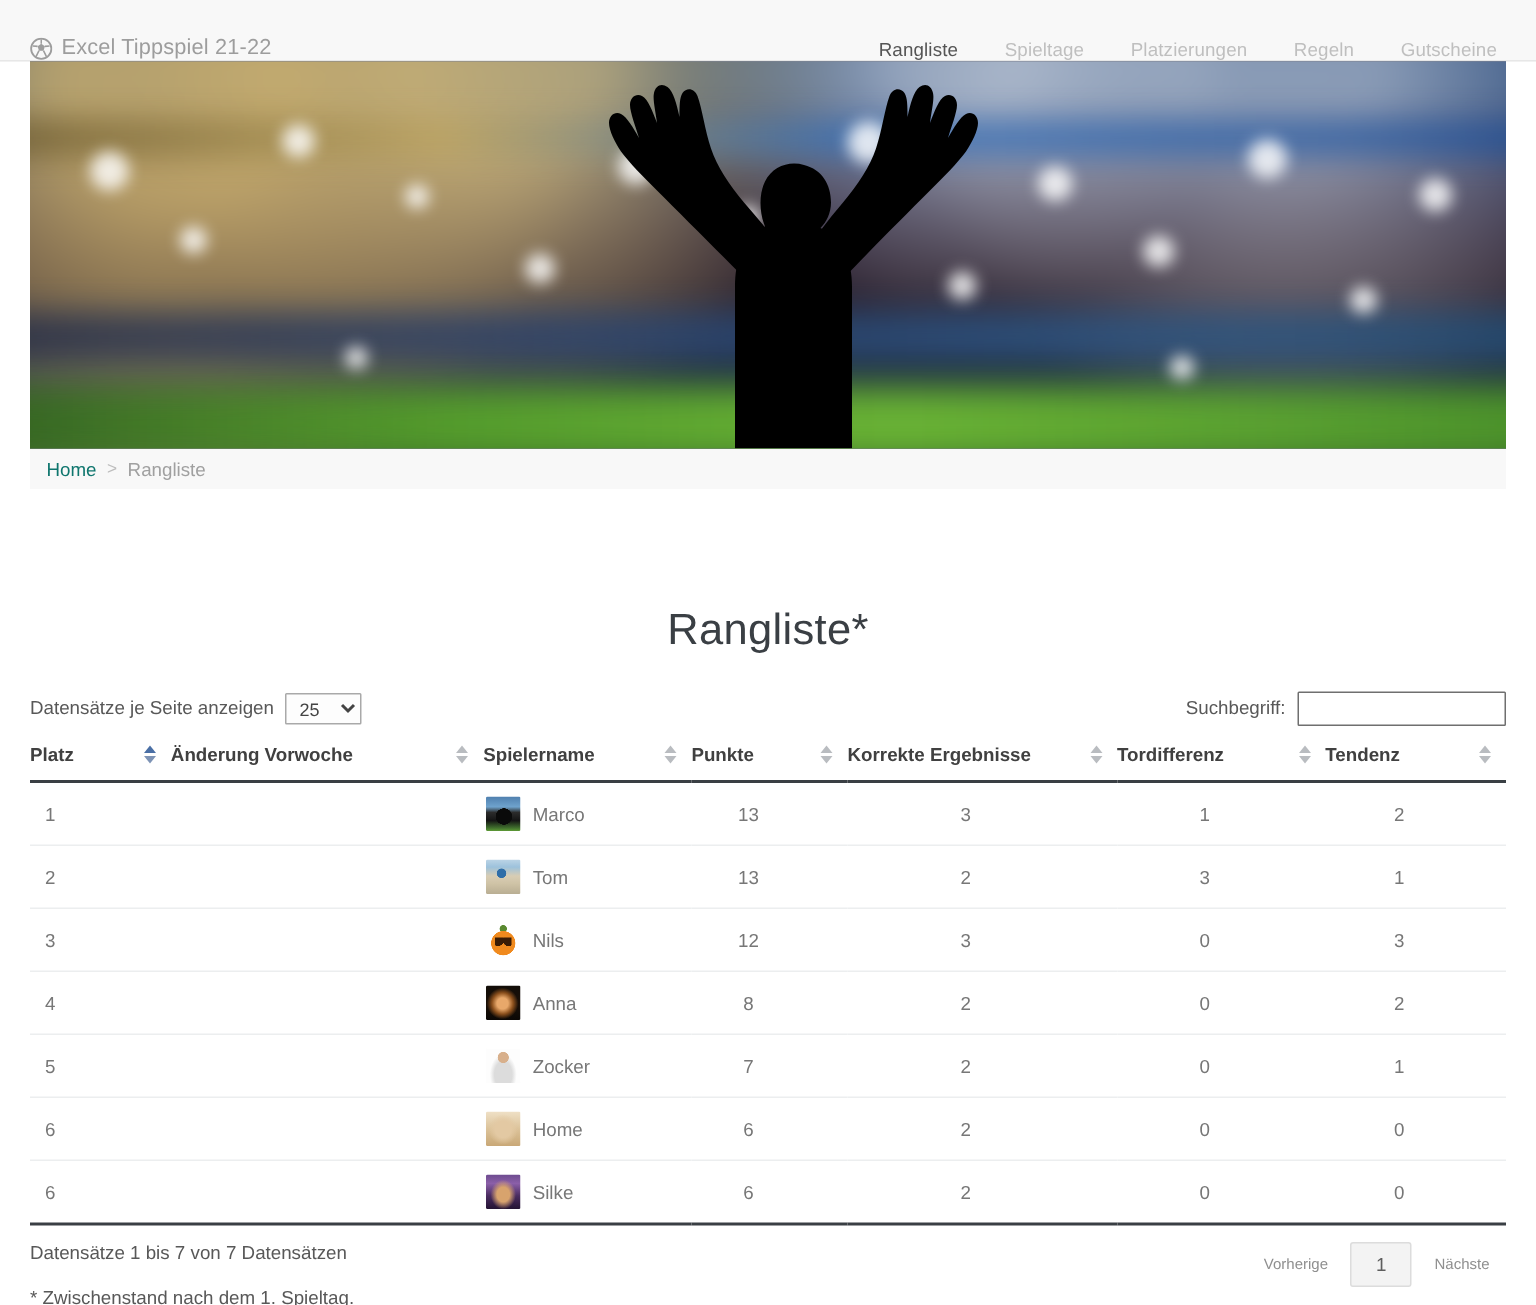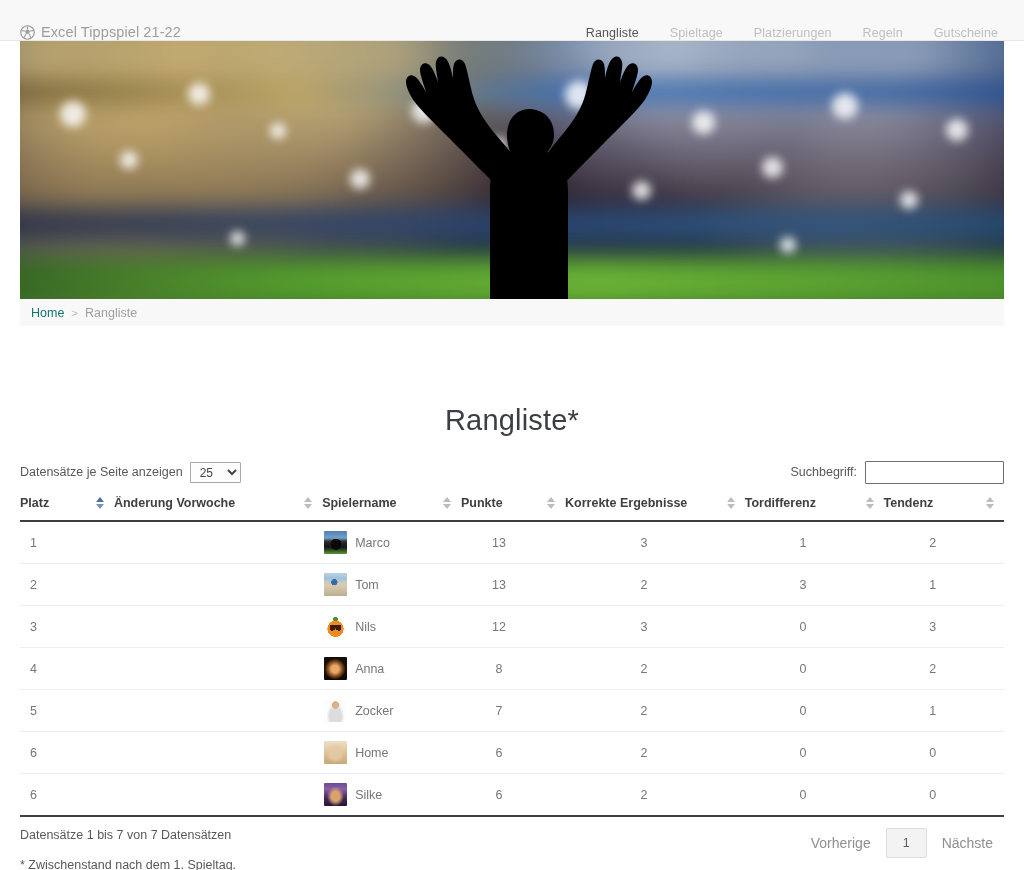--- a/index.html
+++ b/index.html
@@ -254,21 +254,21 @@
   .table-footer {
     display: flex;
     align-items: flex-start;
     justify-content: space-between;
     margin-top: 11px;
   }
   .info-block { font-size: 12.5px; color: #585858; }
   .footnote { margin-top: 16px; font-size: 12.5px; color: #585858; }
   .pager { display: flex; align-items: center; }
   .pg-btn {
-    font-size: 14px;
+    font-size: 10px;
     color: #8f8f8f;
     padding: 6px 11px;
     cursor: pointer;
     user-select: none;
   }
   .pg-num {
     font-size: 12.5px;
     color: #5e5e5e;
     border: 1px solid #dcdcdc;
     background: #f3f3f3;

